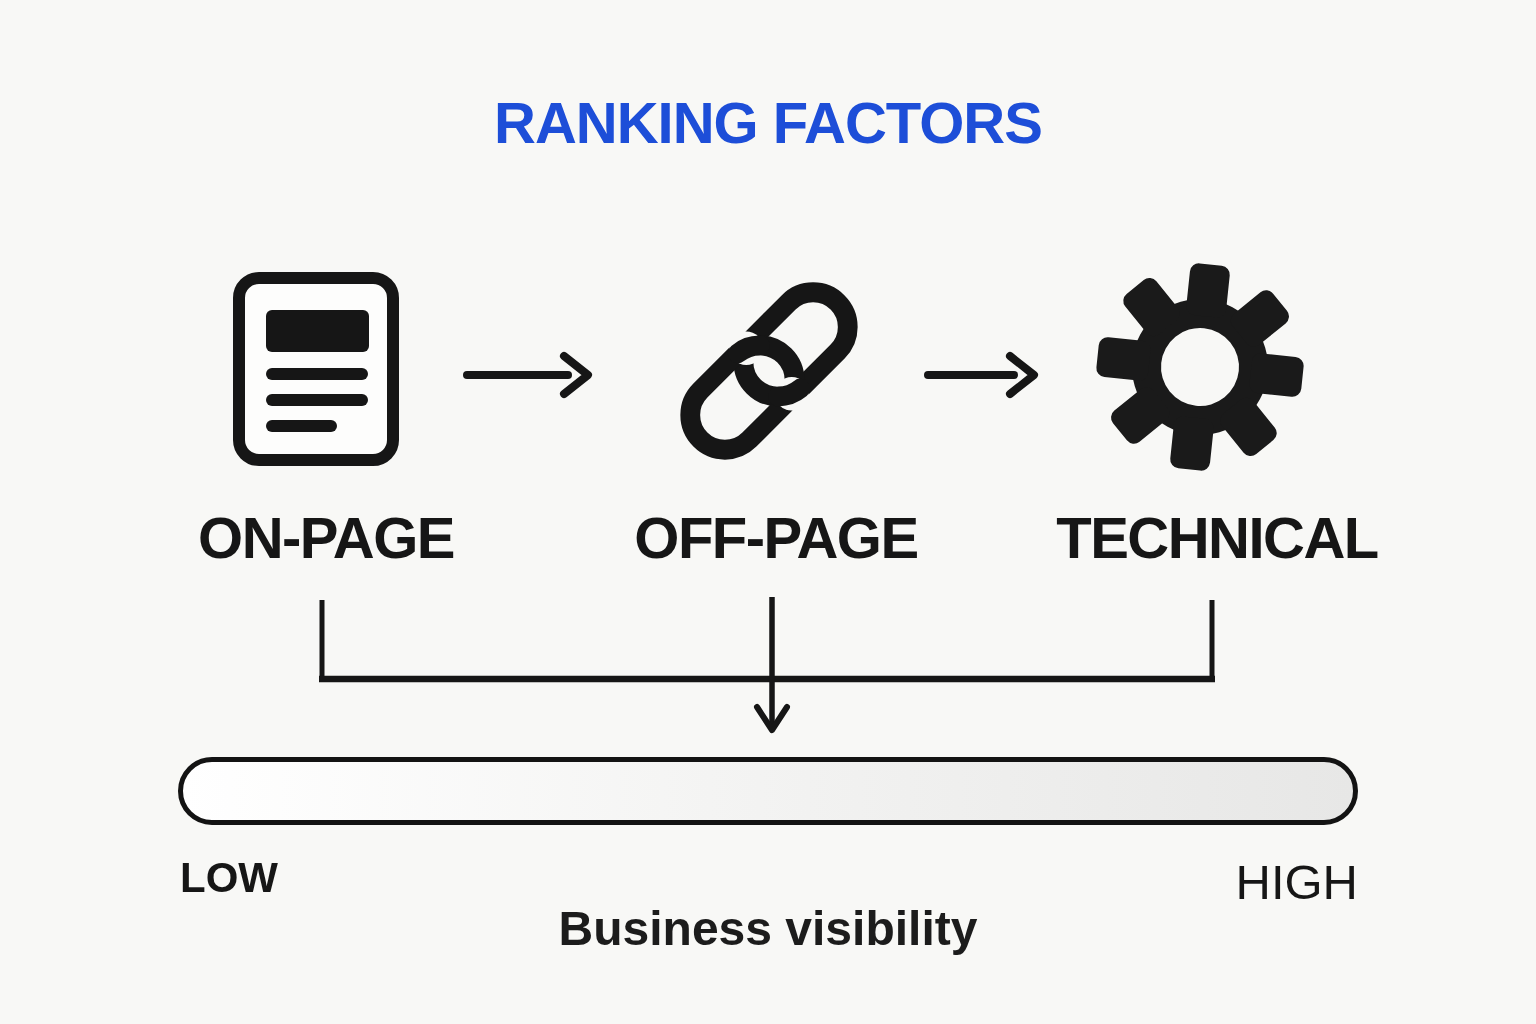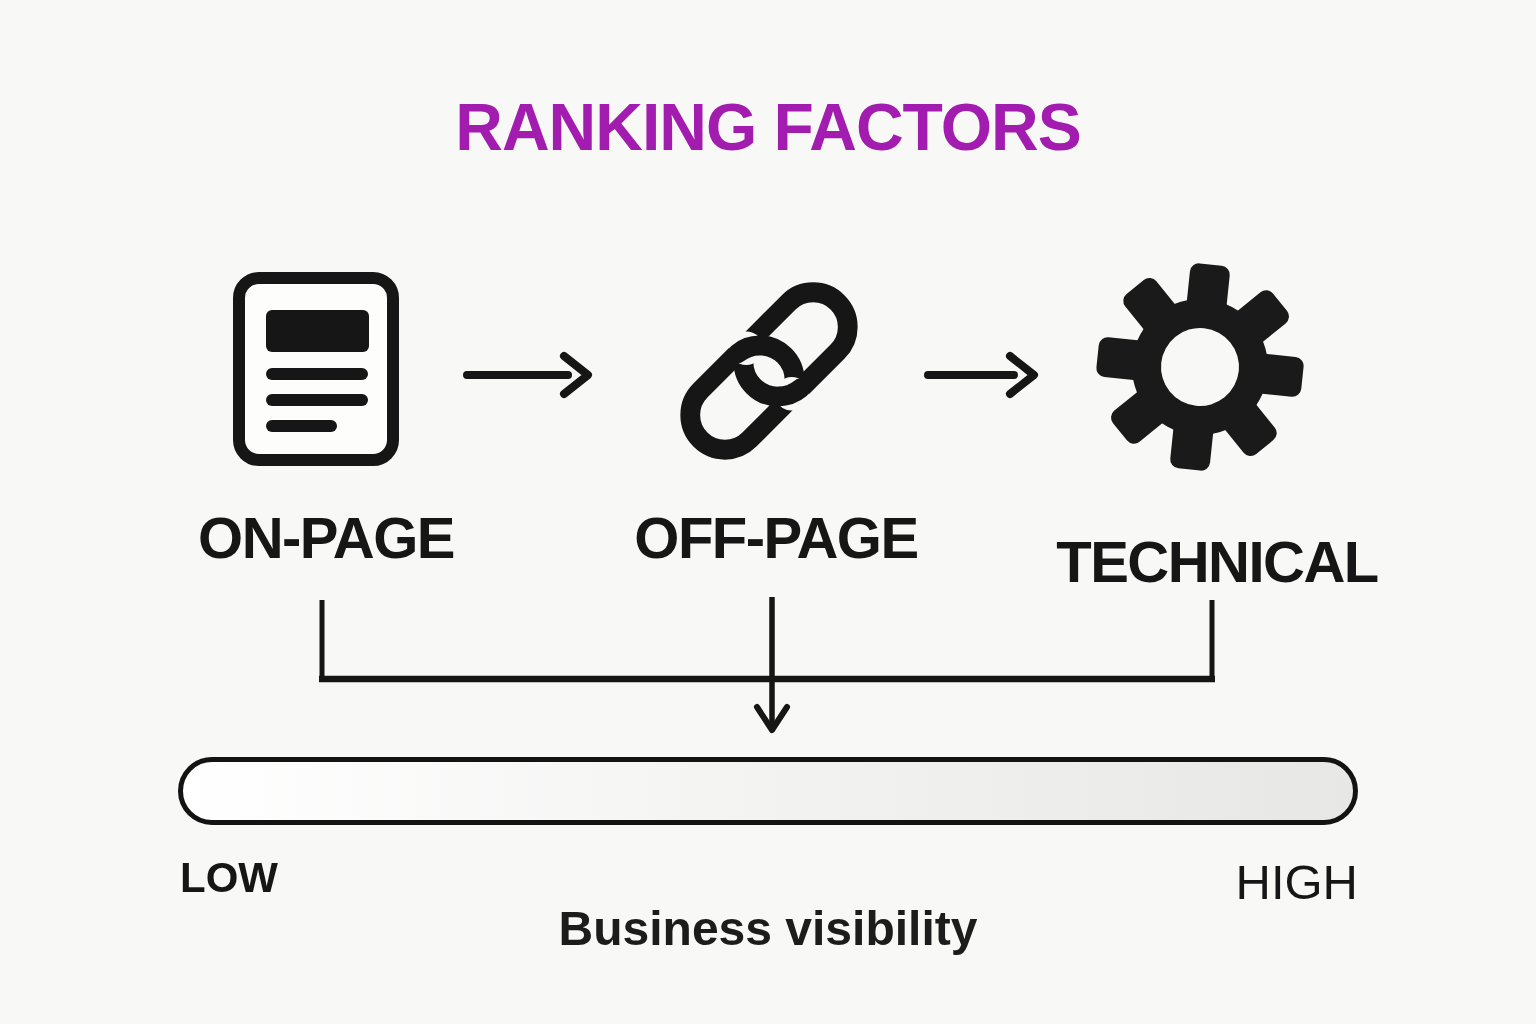--- a/index.html
+++ b/index.html
@@ -7,34 +7,34 @@
     position:relative;
     width:1536px;height:1024px;
     background:#f8f8f6;
     font-family:"Liberation Sans", sans-serif;
     color:#161616;
     overflow:hidden;
   }
   .title{
     position:absolute;left:0;right:0;top:94px;
     text-align:center;
-    font-size:66px;font-weight:700;letter-spacing:-1px;
+    font-size:58px;font-weight:700;letter-spacing:-1px;
     line-height:1.0;
-    color:#a21caf;
+    color:#1d4ed8;
   }
   .icon-box{position:absolute;}
   .factor-label{
     position:absolute;top:504px;width:400px;
     text-align:center;
     font-size:58px;font-weight:700;letter-spacing:-1.5px;
     color:#161616;
   }
   .label-onpage{left:126px;}
   .label-offpage{left:576px;}
-  .label-technical{left:1017px;margin-top:24px;}
+  .label-technical{left:1017px;}
   .arrow-box{position:absolute;}
   .bracket-box{position:absolute;left:300px;top:590px;}
   .bar{
     position:absolute;left:178px;top:757px;
     width:1180px;height:68px;box-sizing:border-box;
     border:5px solid #131313;
     border-radius:34px;
     background:linear-gradient(90deg,#ffffff 0%,#f4f4f3 45%,#e7e7e6 100%);
   }
   .scale-low{

